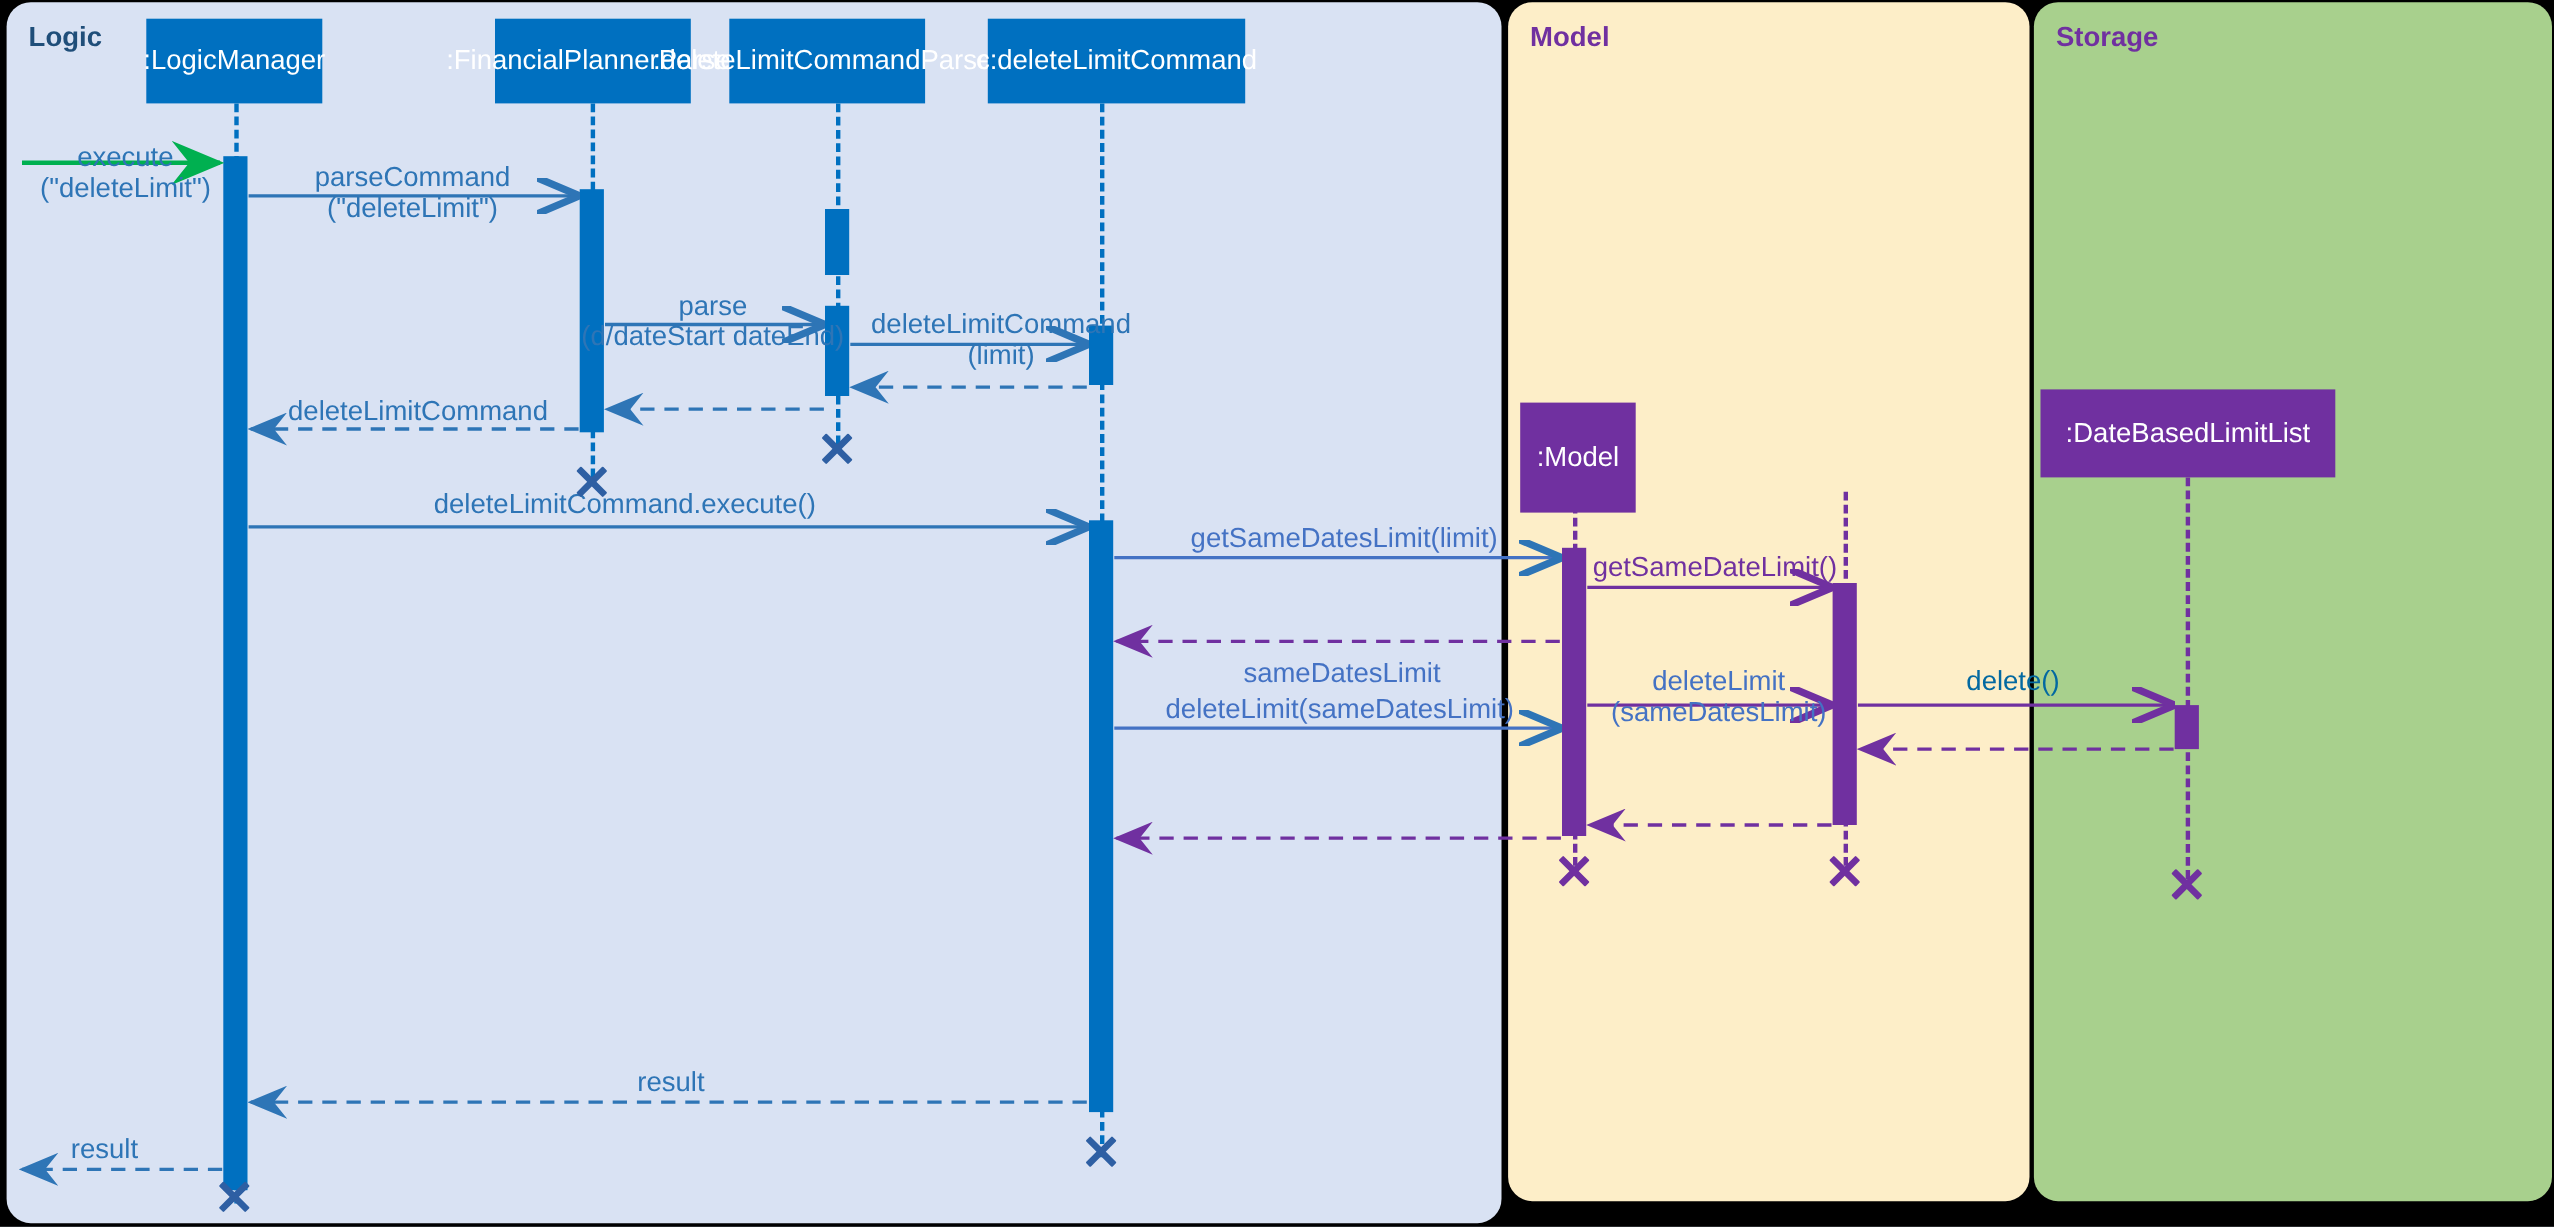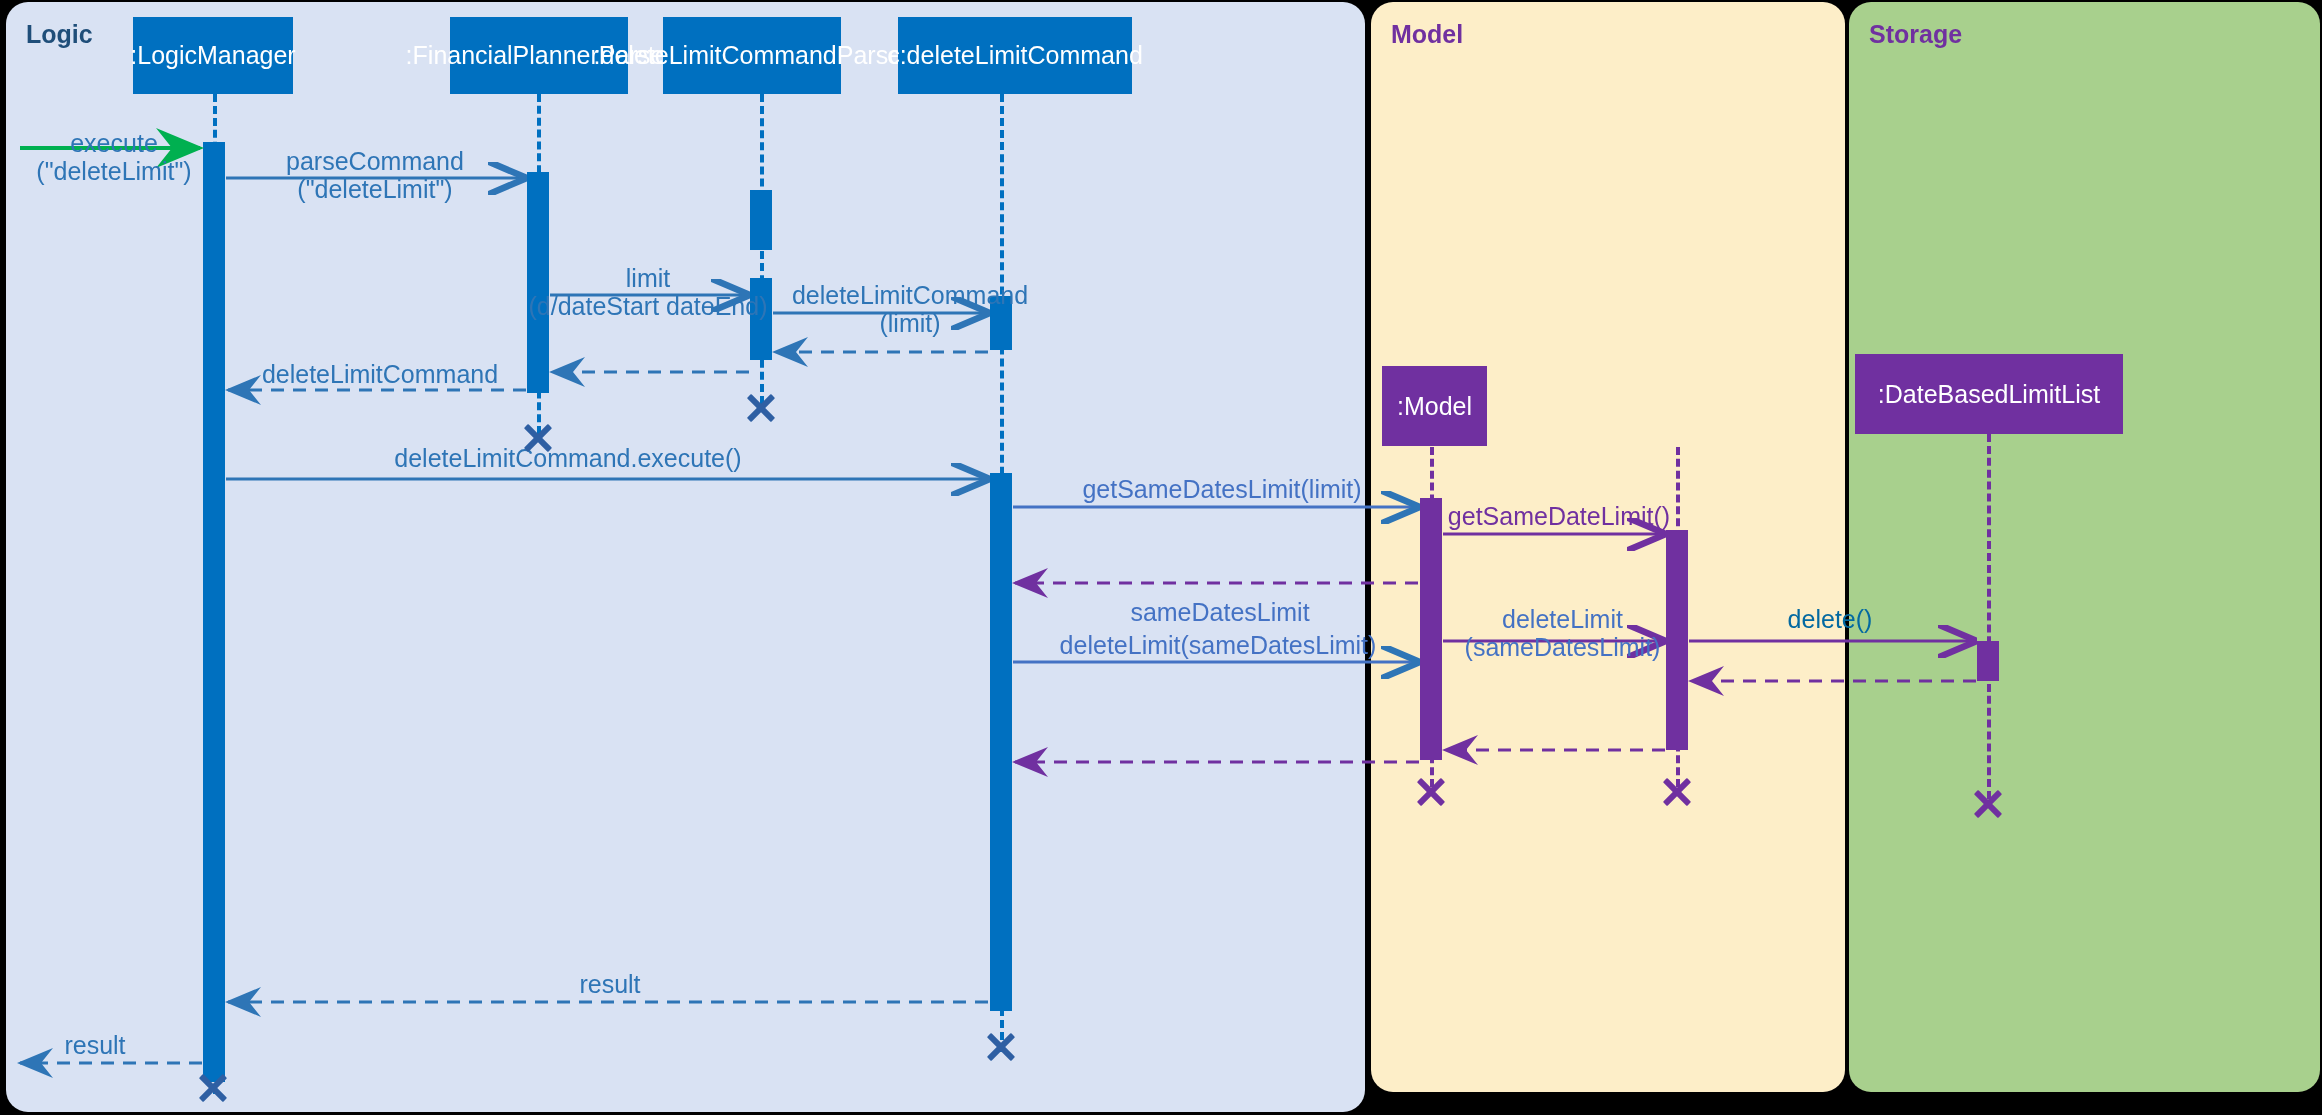--- a/index.html
+++ b/index.html
@@ -38,21 +38,21 @@
   <div class="lifeline" data-name="lifeline-dlcparser" style="left:760px;top:94px;height:310px;border-color:#0070c0;"></div>
   <div class="lifeline" data-name="lifeline-dlcommand" style="left:1000px;top:94px;height:958px;border-color:#0070c0;"></div>
   <div class="lifeline" data-name="lifeline-model" style="left:1430px;top:447px;height:340px;border-color:#7030a0;"></div>
   <div class="lifeline" data-name="lifeline-fplanner" style="left:1676px;top:447px;height:340px;border-color:#7030a0;"></div>
   <div class="lifeline" data-name="lifeline-dbll" style="left:1987px;top:434px;height:365px;border-color:#7030a0;"></div>
 
   <div class="pbox" data-name="participant-logicmanager" style="left:133px;top:17px;width:160px;height:77px;background:#0070c0;">:LogicManager</div>
   <div class="pbox" data-name="participant-fpparser" style="left:450px;top:17px;width:178px;height:77px;background:#0070c0;">:FinancialPlannerParser</div>
   <div class="pbox" data-name="participant-dlcparser" style="left:663px;top:17px;width:178px;height:77px;background:#0070c0;">:deleteLimitCommandParser</div>
   <div class="pbox" data-name="participant-dlcommand" style="left:898px;top:17px;width:234px;height:77px;background:#0070c0;">c:deleteLimitCommand</div>
-  <div class="pbox" data-name="participant-model" style="left:1382px;top:366px;width:105px;height:80px;background:#7030a0;">:Model</div>
+  <div class="pbox" data-name="participant-model" style="left:1382px;top:366px;width:105px;height:100px;background:#7030a0;">:Model</div>
   <div class="pbox" data-name="participant-dbll" style="left:1855px;top:354px;width:268px;height:80px;background:#7030a0;">:DateBasedLimitList</div>
 
   <div class="act" data-name="activation-logicmanager" style="left:203px;top:142px;width:22px;height:940px;background:#0070c0;"></div>
   <div class="act" data-name="activation-fpparser" style="left:527px;top:172px;width:22px;height:221px;background:#0070c0;"></div>
   <div class="act" data-name="activation-dlcparser-1" style="left:750px;top:190px;width:22px;height:60px;background:#0070c0;"></div>
   <div class="act" data-name="activation-dlcparser-2" style="left:750px;top:278px;width:22px;height:82px;background:#0070c0;"></div>
   <div class="act" data-name="activation-dlcommand-1" style="left:990px;top:296px;width:22px;height:54px;background:#0070c0;"></div>
   <div class="act" data-name="activation-dlcommand-2" style="left:990px;top:473px;width:22px;height:538px;background:#0070c0;"></div>
   <div class="act" data-name="activation-model" style="left:1420px;top:498px;width:22px;height:262px;background:#7030a0;"></div>
   <div class="act" data-name="activation-fplanner" style="left:1666px;top:530px;width:22px;height:220px;background:#7030a0;"></div>
@@ -120,21 +120,21 @@
     <div data-name="label-execute-line1">execute</div>
     <div data-name="label-execute-line2">("deleteLimit")</div>
   </div>
 
   <div class="msg-label" data-name="label-parsecommand" style="left:225px;top:147px;width:300px;color:#2e75b6;">
     <div data-name="label-parsecommand-line1">parseCommand</div>
     <div data-name="label-parsecommand-line2">("deleteLimit")</div>
   </div>
 
   <div class="msg-label" data-name="label-parse" style="left:518px;top:264px;width:260px;color:#2e75b6;">
-    <div data-name="label-parse-line1">limit</div>
+    <div data-name="label-parse-line1">parse</div>
     <div data-name="label-parse-line2">(d/dateStart dateEnd)</div>
   </div>
 
   <div class="msg-label" data-name="label-deletelimitcommand" style="left:770px;top:281px;width:280px;color:#2e75b6;">
     <div data-name="label-deletelimitcommand-line1">deleteLimitCommand</div>
     <div data-name="label-deletelimitcommand-line2">(limit)</div>
   </div>
 
   <div class="msg-label" data-name="label-return-deletelimitcommand" style="left:240px;top:360px;width:280px;color:#2e75b6;">deleteLimitCommand</div>
 

